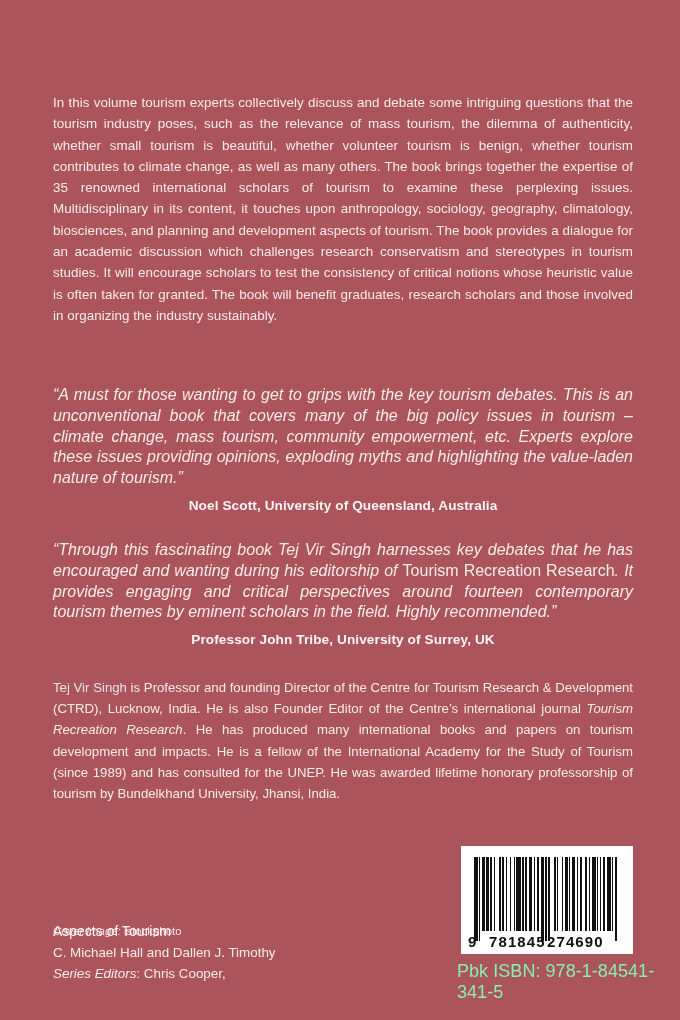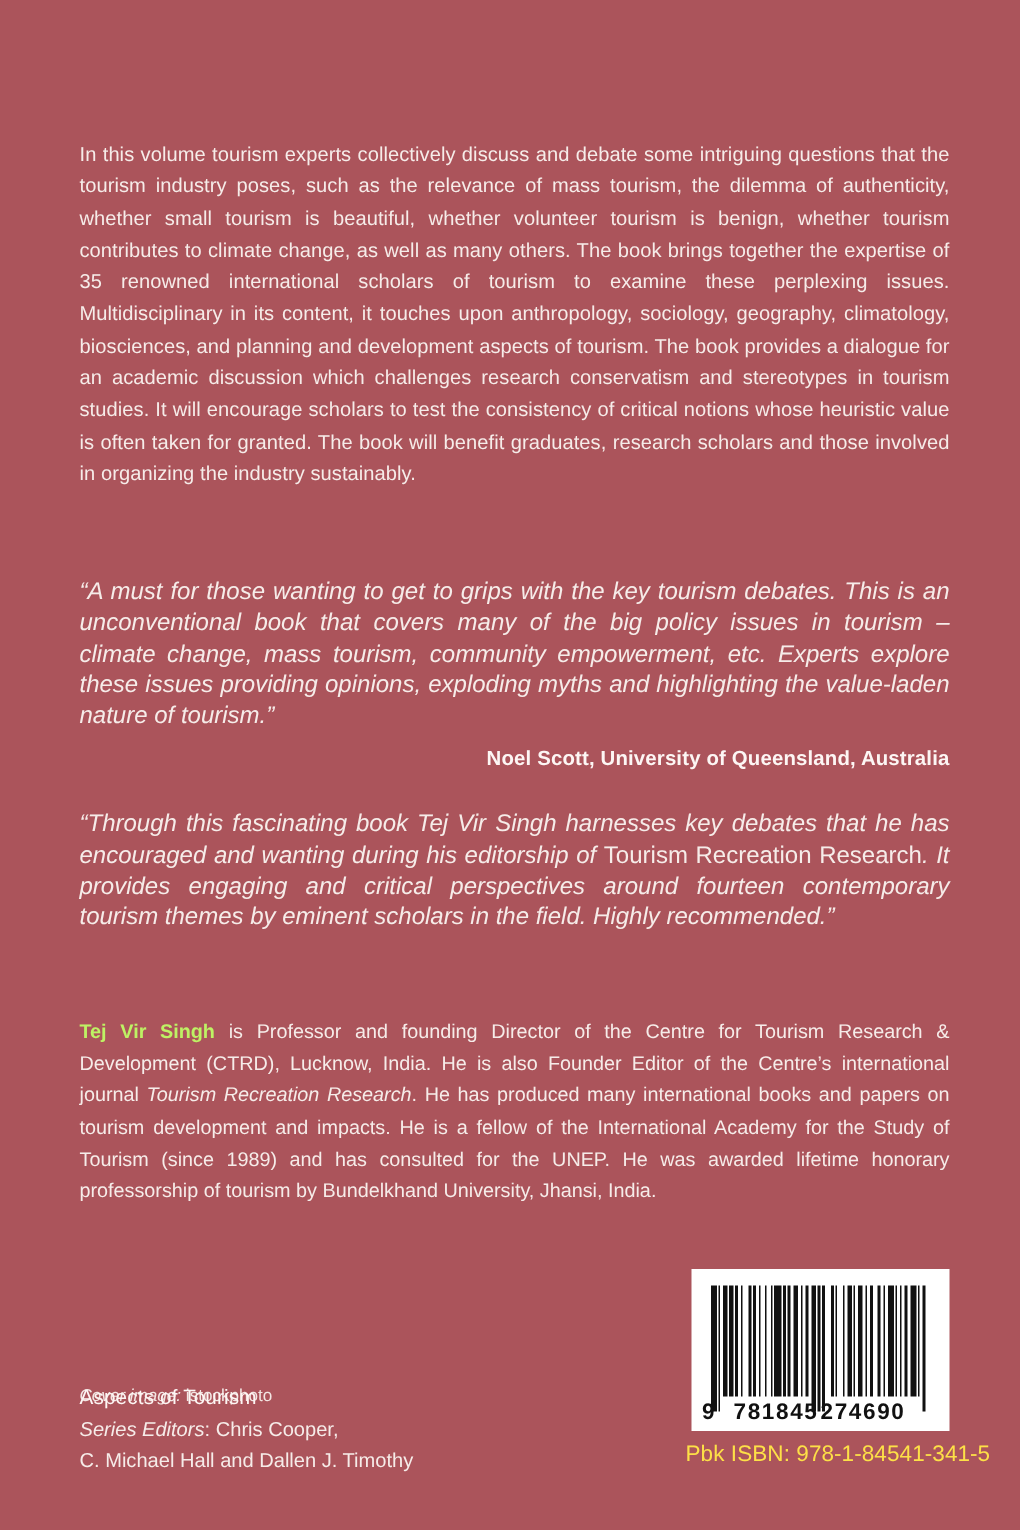--- a/index.html
+++ b/index.html
@@ -49,39 +49,39 @@
     line-height: 20.8px;
     font-style: italic;
     text-align: justify;
     text-justify: inter-word;
     color: #f6ece9;
   }
   .quote .roman { font-style: normal; }
   .attrib {
     font-size: 13.6px;
     font-weight: bold;
-    text-align: right;
+    text-align: center;
     margin-top: 9px;
     letter-spacing: 0.1px;
     color: #fdf6f4;
   }
 
   
   .bio {
     position: absolute;
     left: 53px;
     top: 677px;
     width: 580px;
     font-size: 13.2px;
     line-height: 21.2px;
     text-align: justify;
     text-justify: inter-word;
     color: #f6ece9;
   }
-  .bio b { font-weight: bold; color: #bef264; }
+  .bio b { font-weight: normal; color: #e5e5e5; }
   .bio i { font-style: italic; }
 
   
   .cover-credit {
     position: absolute;
     left: 53px;
     top: 923px;
     font-size: 11.4px;
     line-height: 16px;
     color: #f3e6e3;
@@ -153,53 +153,54 @@
   }
   .barcode-digits .d-right {
     position: absolute;
     left: 86px;
     top: 0;
   }
   .isbn {
     position: absolute;
     left: 457px;
     top: 961px;
-    font-size: 15px;
+    font-size: 18px;
     letter-spacing: 0.05px;
-    color: #fde047;
+    color: #86efac;
   }
 </style>
 </head>
 <body>
 
 <div class="page">
 
   <div class="blurb">In this volume tourism experts collectively discuss and debate some intriguing questions that the tourism industry poses, such as the relevance of mass tourism, the dilemma of authenticity, whether small tourism is beautiful, whether volunteer tourism is benign, whether tourism contributes to climate change, as well as many others. The book brings together the expertise of 35 renowned international scholars of tourism to examine these perplexing issues. Multidisciplinary in its content, it touches upon anthropology, sociology, geography, climatology, biosciences, and planning and development aspects of tourism. The book provides a dialogue for an academic discussion which challenges research conservatism and stereotypes in tourism studies. It will encourage scholars to test the consistency of critical notions whose heuristic value is often taken for granted. The book will benefit graduates, research scholars and those involved in organizing the industry sustainably.</div>
 
   <div class="endorsements">
 
     <div class="quote-block">
       <div class="quote">“A must for those wanting to get to grips with the key tourism debates. This is an unconventional book that covers many of the big policy issues in tourism – climate change, mass tourism, community empowerment, etc. Experts explore these issues providing opinions, exploding myths and highlighting the value-laden nature of tourism.”</div>
       <div class="attrib">Noel Scott, University of Queensland, Australia</div>
     </div>
 
     <div class="quote-block second">
       <div class="quote"><span>“Through this fascinating book Tej Vir Singh harnesses key debates that he has encouraged and wanting during his editorship of </span><span class="roman">Tourism Recreation Research</span><span>. It provides engaging and critical perspectives around fourteen contemporary tourism themes by eminent scholars in the field. Highly recommended.”</span></div>
+      <div class="attrib">Professor John Tribe, University of Surrey, UK</div>
     </div>
 
   </div>
 
   <div class="bio"><b>Tej Vir Singh</b><span> is Professor and founding Director of the Centre for Tourism Research &amp; Development (CTRD), Lucknow, India. He is also Founder Editor of the Centre’s international journal </span><i>Tourism Recreation Research</i><span>. He has produced many international books and papers on tourism development and impacts. He is a fellow of the International Academy for the Study of Tourism (since 1989) and has consulted for the UNEP. He was awarded lifetime honorary professorship of tourism by Bundelkhand University, Jhansi, India.</span></div>
 
   <div class="cover-credit"><span class="lbl">Cover image:</span><span> istockphoto</span></div>
 
   <div class="series">
     <span class="series-title">Aspects of Tourism</span>
+    <span class="ed-line">C. Michael Hall and Dallen J. Timothy</span>
     <span class="ed-line"><span class="ed-label">Series Editors</span><span>: Chris Cooper,</span></span>
-    <span class="ed-line">C. Michael Hall and Dallen J. Timothy</span>
   </div>
 
   <div class="barcode-box">
     <div class="bars" id="bars">
         <div class="bar guard" style="width: 3.96px;"></div>
         <div class="gap" style="width: 1.32px; background: transparent; height: 1px;"></div>
         <div class="bar guard" style="width: 1.32px;"></div>
         <div class="gap" style="width: 2.64px; background: transparent; height: 1px;"></div>
         <div class="bar" style="width: 2.64px;"></div>
         <div class="gap" style="width: 1.32px; background: transparent; height: 1px;"></div>

